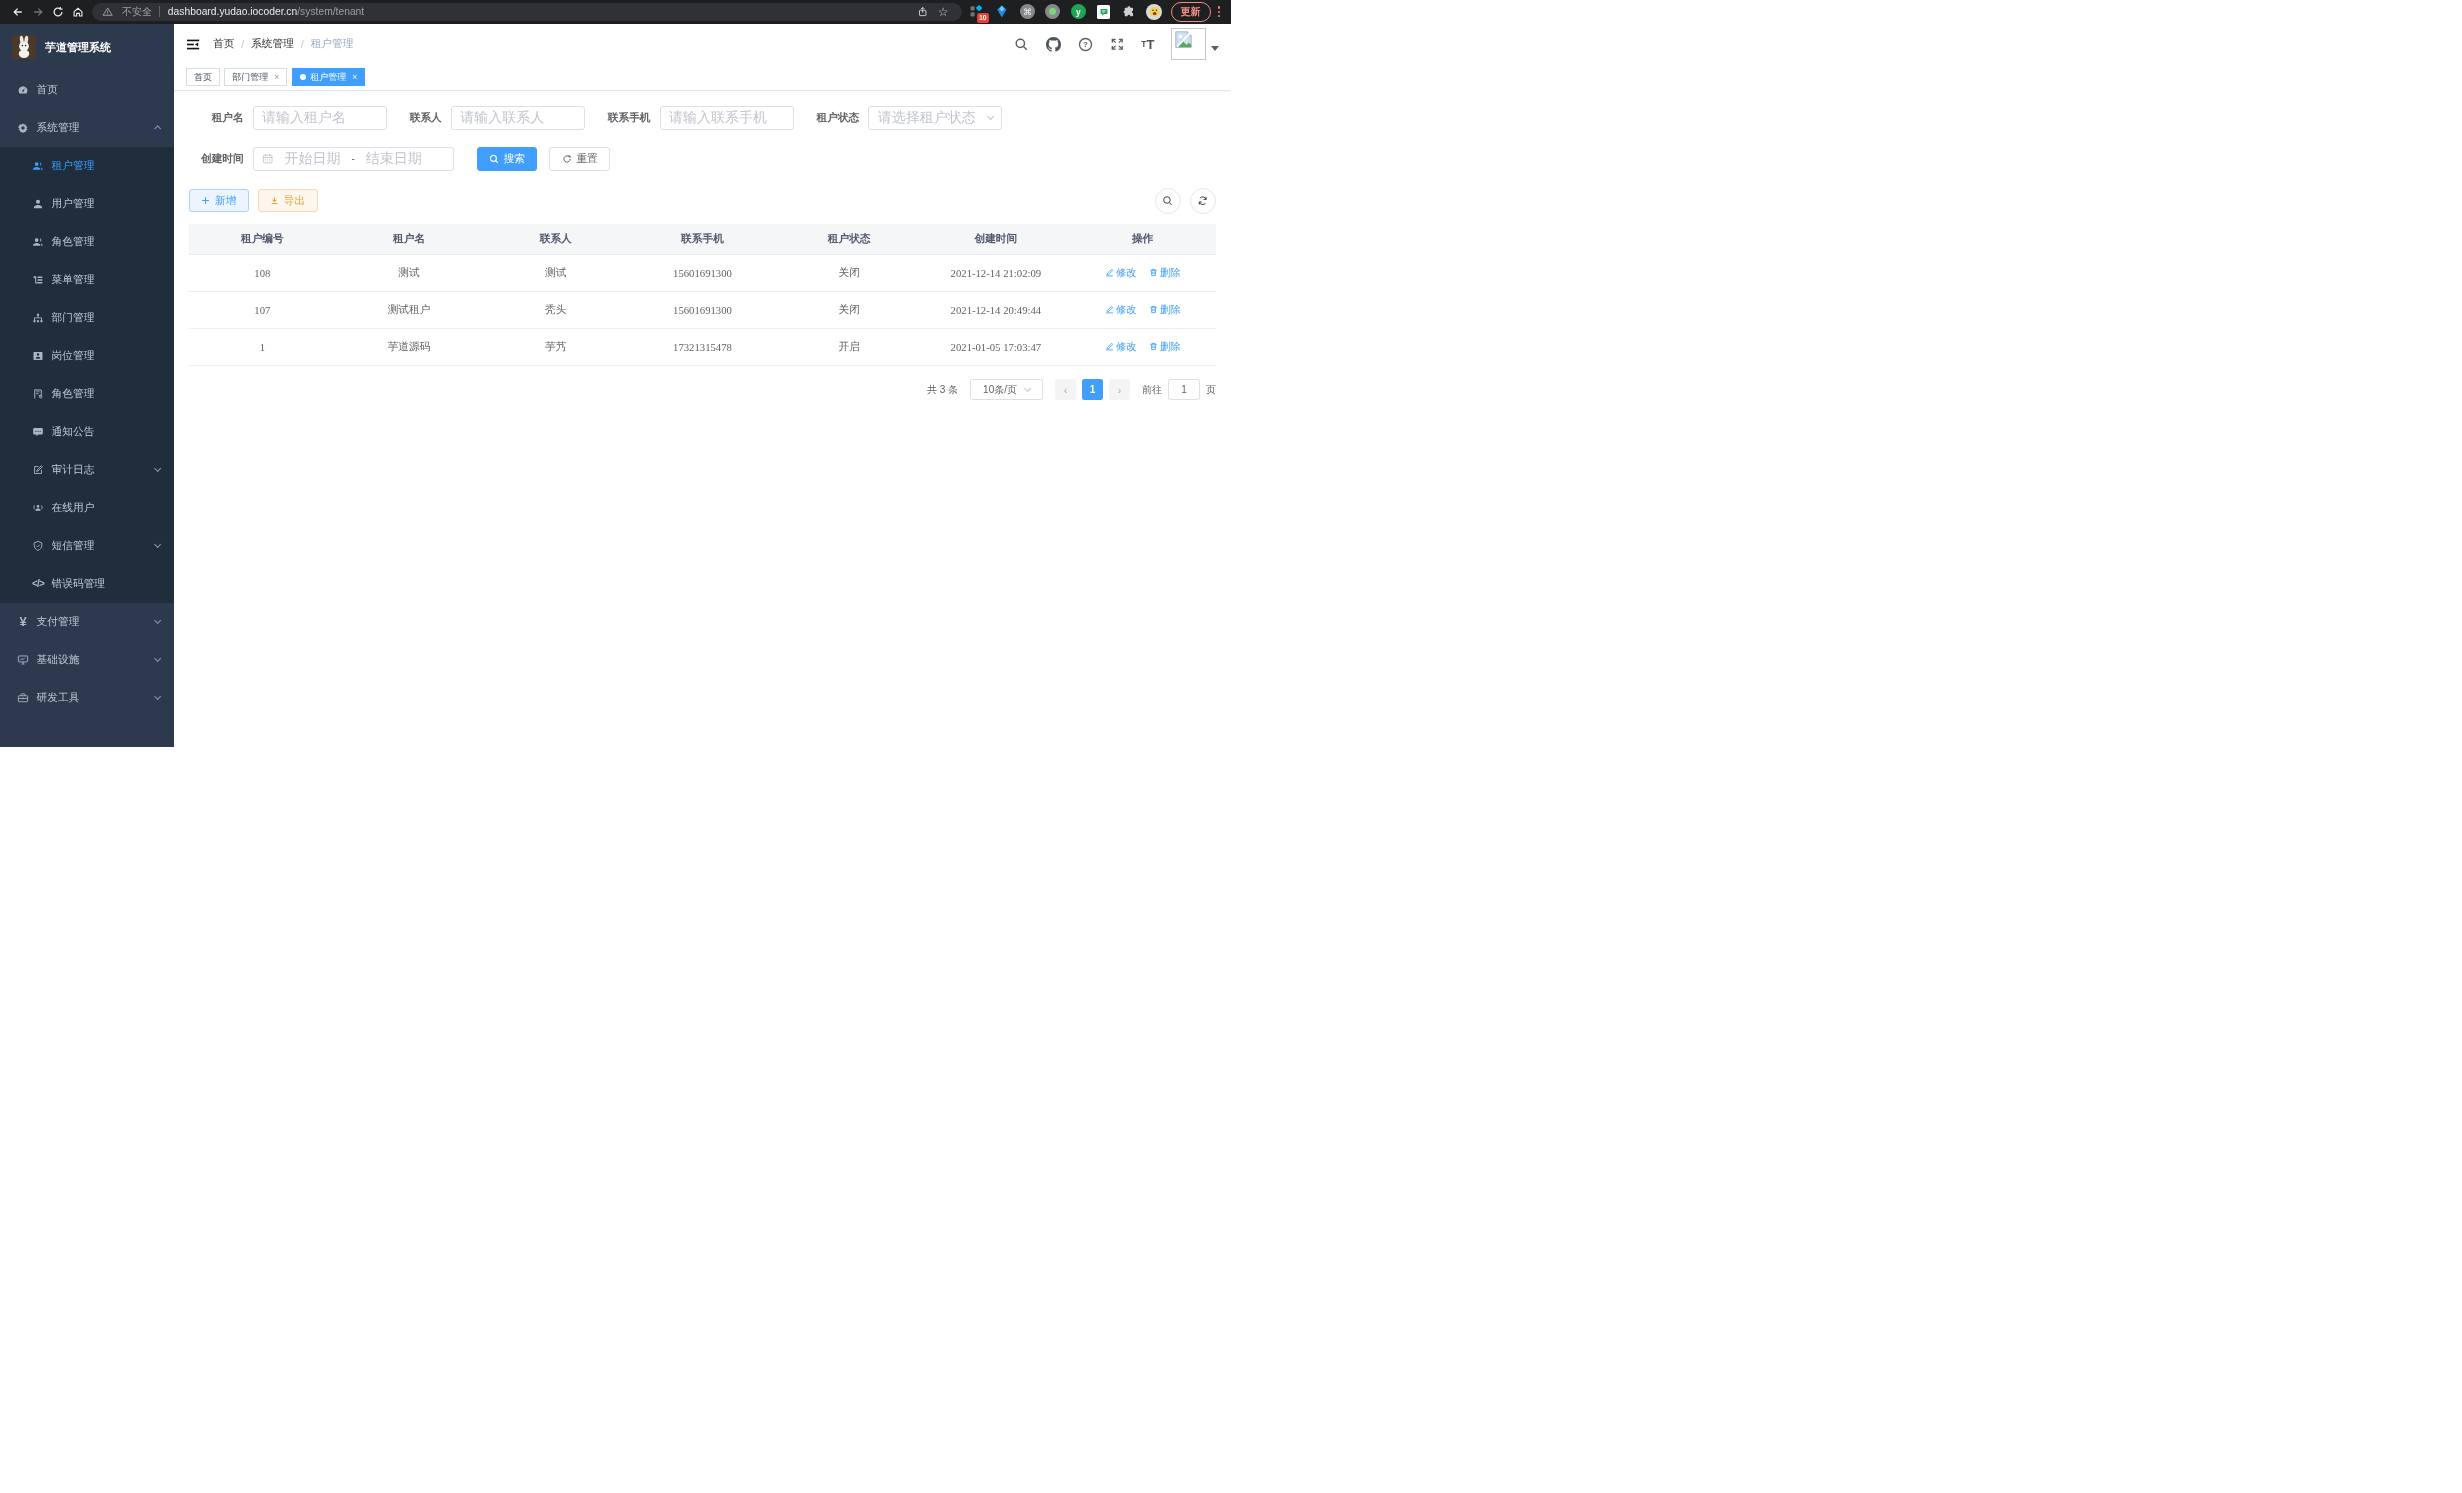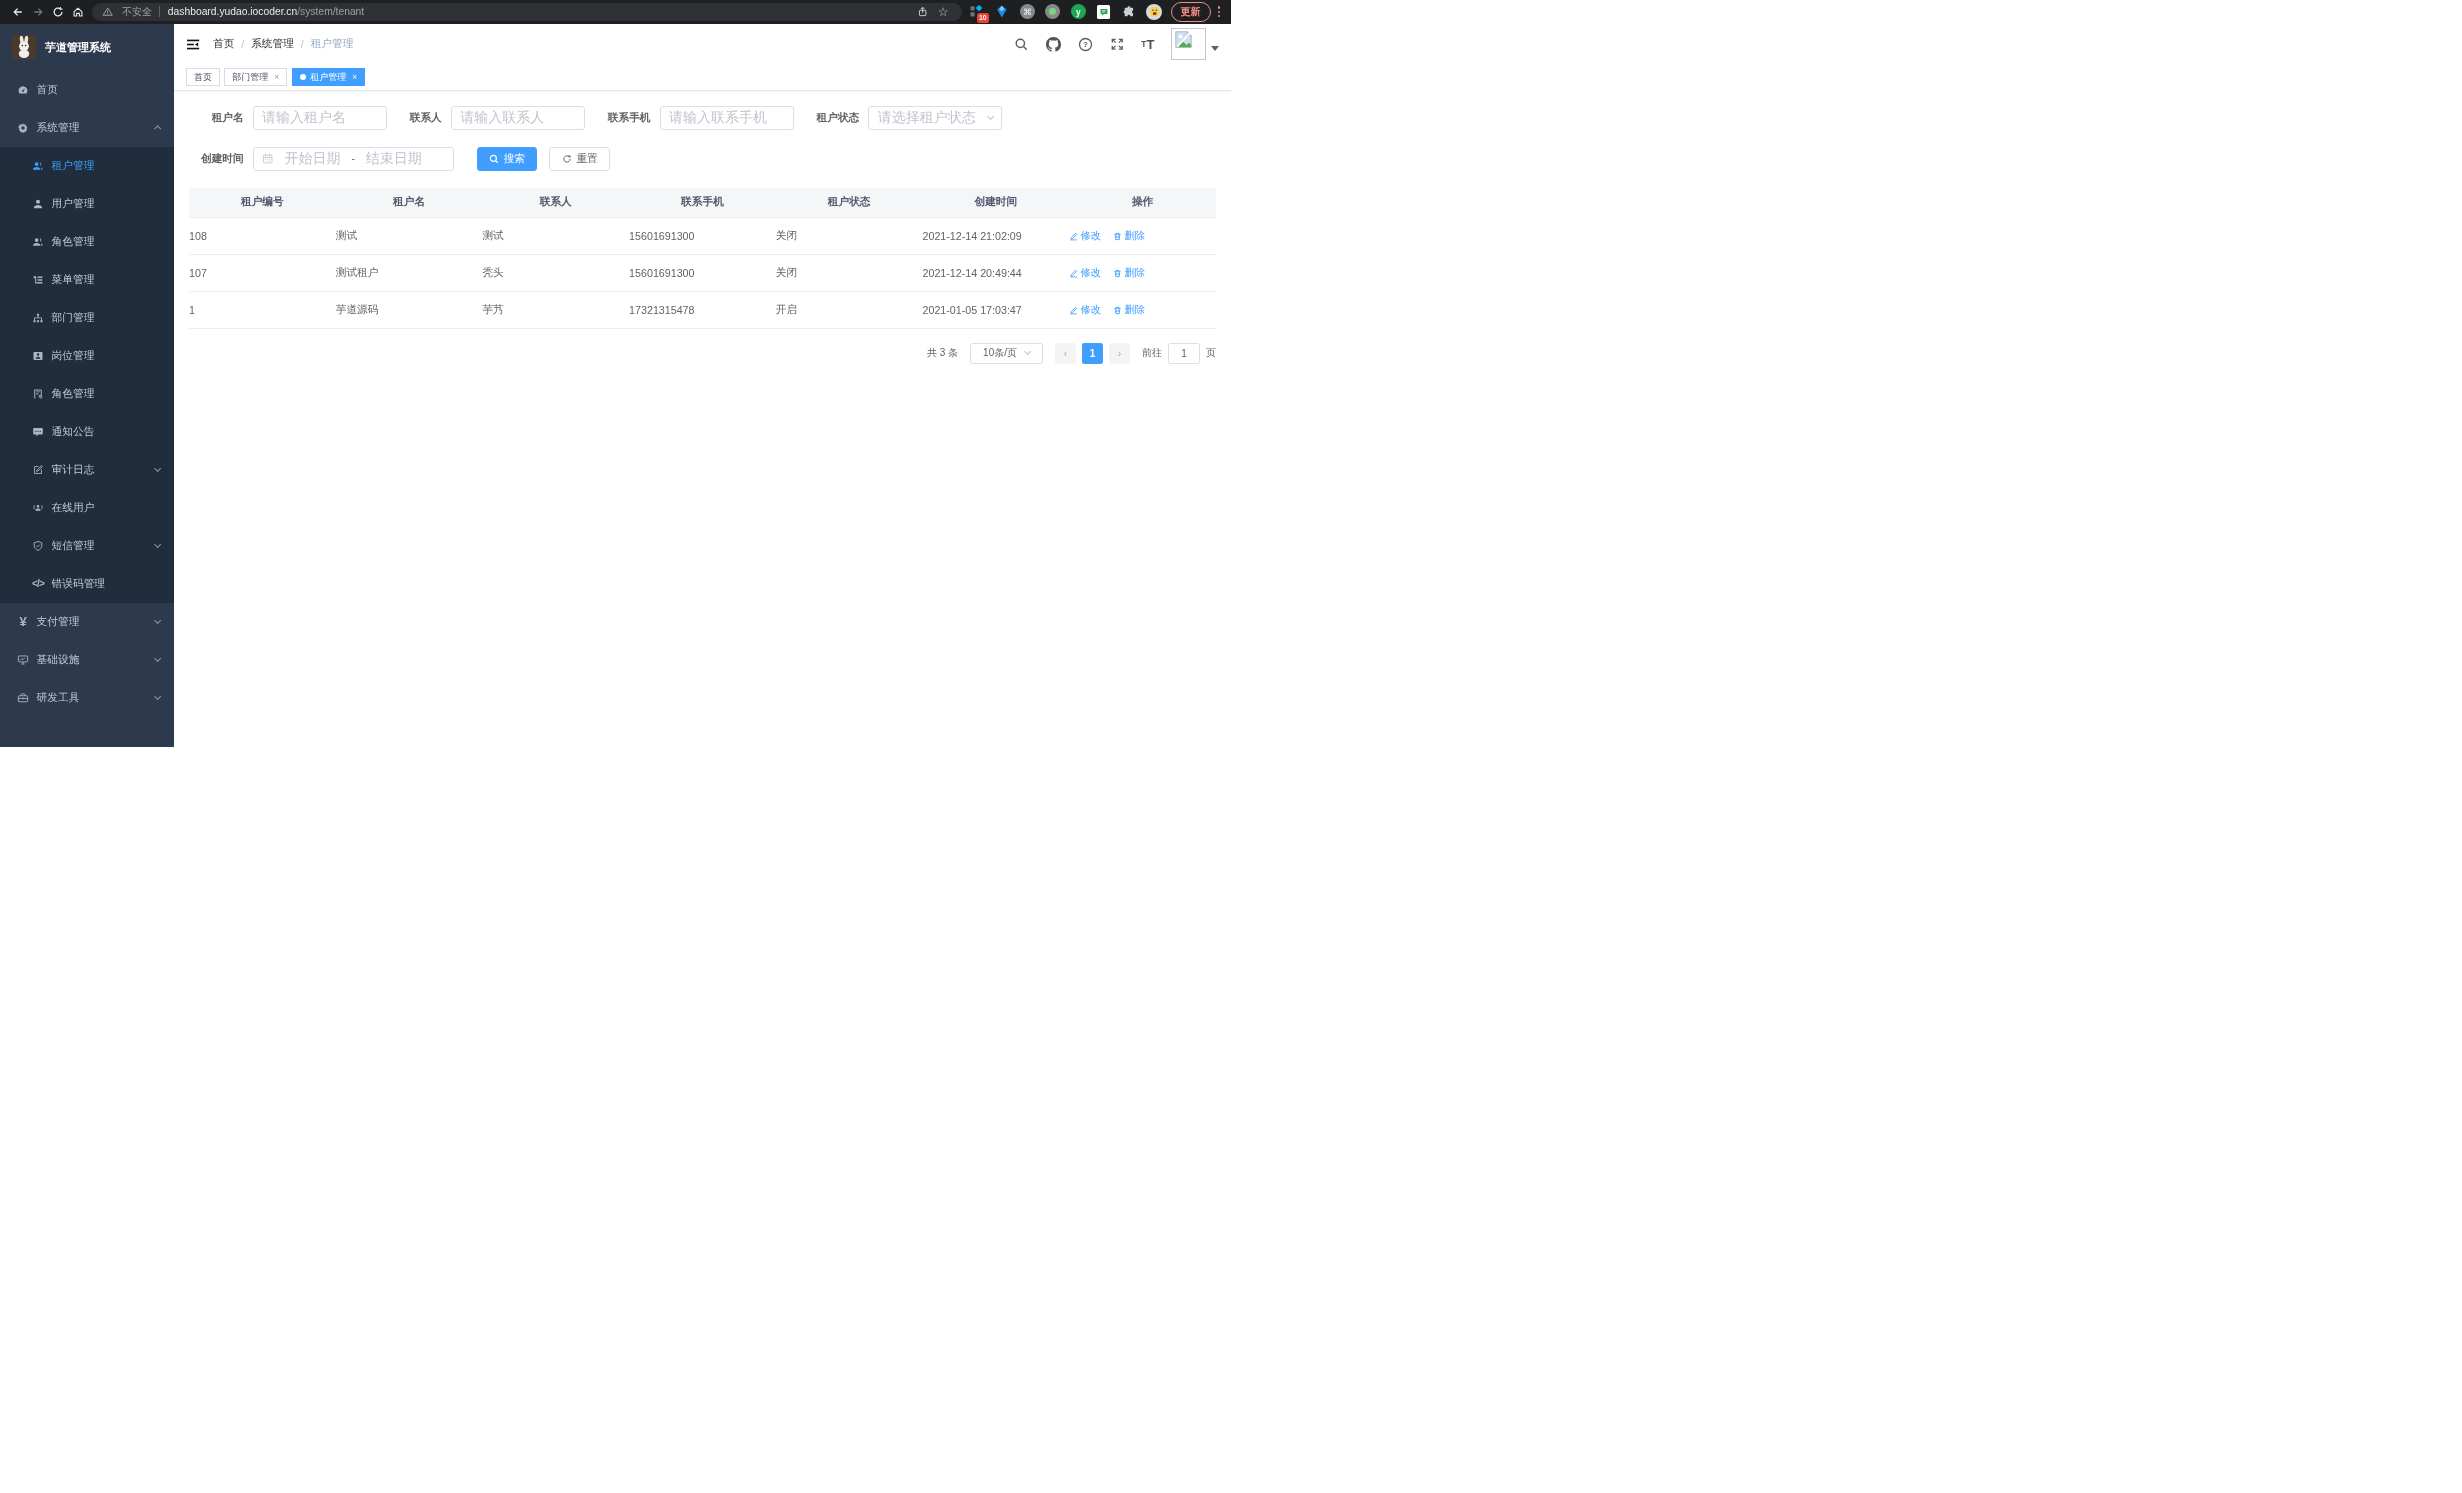--- a/index.html
+++ b/index.html
@@ -71,21 +71,21 @@
   .btn { height:24px; border-radius:3px; display:inline-flex; align-items:center; gap:4.6px; padding:0 11.4px; font-size:10.7px; cursor:pointer; border:0.8px solid #dcdfe6; background:#fff; color:#606266; }
   .btn.primary { background:#409eff; border-color:#409eff; color:#fff; }
   .btn.plain-primary { background:#ecf5ff; border-color:#a8d4ff; color:#409eff; height:23px; }
   .btn.plain-warning { background:#fdf6ec; border-color:#f5dab1; color:#e6a23c; height:23px; }
   .toolbar { display:flex; align-items:center; margin-bottom:10.7px; }
   .toolbar .right { margin-left:auto; display:flex; gap:9px; }
   .circ-btn { width:26px; height:26px; border-radius:50%; border:0.8px solid #e4e7ed; background:#fff; display:flex; align-items:center; justify-content:center; cursor:pointer; color:#3a3f45; }
 
   table.grid { width:100%; border-collapse:collapse; table-layout:fixed; }
   .grid th { height:30px; background:#f5f6f8; color:#515a6e; font-size:10.7px; font-weight:bold; border-bottom:0.8px solid #e8ecf0; }
-  .grid td { height:37px; font-size:10.7px; color:#606266; border-bottom:0.8px solid #ebeef5; }
+  .grid td { height:37px; text-align:center; font-size:10.7px; color:#606266; border-bottom:0.8px solid #ebeef5;font-family:Liberation Serif, serif; }
   .oplink { color:#409eff; font-size:10.3px; display:inline-flex; align-items:center; gap:2.3px; cursor:pointer; }
   .oplink + .oplink { margin-left:12px; }
 
   .pager { display:flex; align-items:center; justify-content:flex-end; margin-top:13.7px; font-size:10px; color:#606266; }
   .pager .total { margin-right:12px; }
   .psize { width:73px; height:21px; border:0.8px solid #dcdfe6; border-radius:2.3px; display:flex; align-items:center; justify-content:center; gap:7.6px; background:#fff; }
   .pbtn { width:21px; height:21px; background:#f4f4f5; border-radius:2.3px; display:flex; align-items:center; justify-content:center; color:#a6acb8; font-size:10.7px; cursor:pointer; }
   .pbtn.prev { margin-left:12px; }
   .pnum { width:21px; height:21px; background:#409eff; color:#fff; border-radius:2.3px; display:flex; align-items:center; justify-content:center; margin:0 6px; font-weight:bold; cursor:pointer; }
   .goto { display:flex; align-items:center; gap:6px; margin-left:12px; }
@@ -501,20 +501,48 @@
           </span>
           <span class="btn">
             <svg width="10" height="10" viewBox="0 0 16 16" fill="none" stroke="#606266" stroke-width="1.6">
                 <path d="M13 8a5 5 0 1 1-1.5-3.6"></path>
                 <path d="M11.5 1.6v3h3"></path>
               </svg>
             <span>重置</span>
           </span>
         </div>
 
+        <div class="toolbar">
+          <span class="btn plain-primary" style="margin-right:9px">
+            <svg width="9" height="9" viewBox="0 0 16 16" fill="none" stroke="#409eff" stroke-width="1.8">
+                <path d="M8 2v12M2 8h12"></path>
+              </svg>
+            <span>新增</span>
+          </span>
+          <span class="btn plain-warning">
+            <svg width="9" height="9" viewBox="0 0 16 16" fill="none" stroke="#e6a23c" stroke-width="1.8">
+                <path d="M8 2v8M4.5 6.5L8 10l3.5-3.5M3 13.5h10"></path>
+              </svg>
+            <span>导出</span>
+          </span>
+          <span class="right">
+            <span class="circ-btn">
+              <svg width="11.4" height="11.4" viewBox="0 0 16 16" fill="none" stroke="#3a3f45" stroke-width="1.4">
+                  <circle cx="7" cy="7" r="4.6"></circle>
+                  <path d="M10.4 10.8l3 3.2"></path>
+                </svg>
+            </span>
+            <span class="circ-btn">
+              <svg width="11.4" height="11.4" viewBox="0 0 16 16" fill="none" stroke="#3a3f45" stroke-width="1.4">
+                  <path d="M12.8 6.2A5 5 0 0 0 4 4.6M3.2 9.8A5 5 0 0 0 12 11.4"></path>
+                  <path d="M12.8 2.6v3.6H9.2M3.2 13.4V9.8h3.6"></path>
+                </svg>
+            </span>
+          </span>
+        </div>
 
         <table class="grid">
           <thead>
             <tr>
               <th>租户编号</th>
               <th>租户名</th>
               <th>联系人</th>
               <th>联系手机</th>
               <th>租户状态</th>
               <th>创建时间</th>

